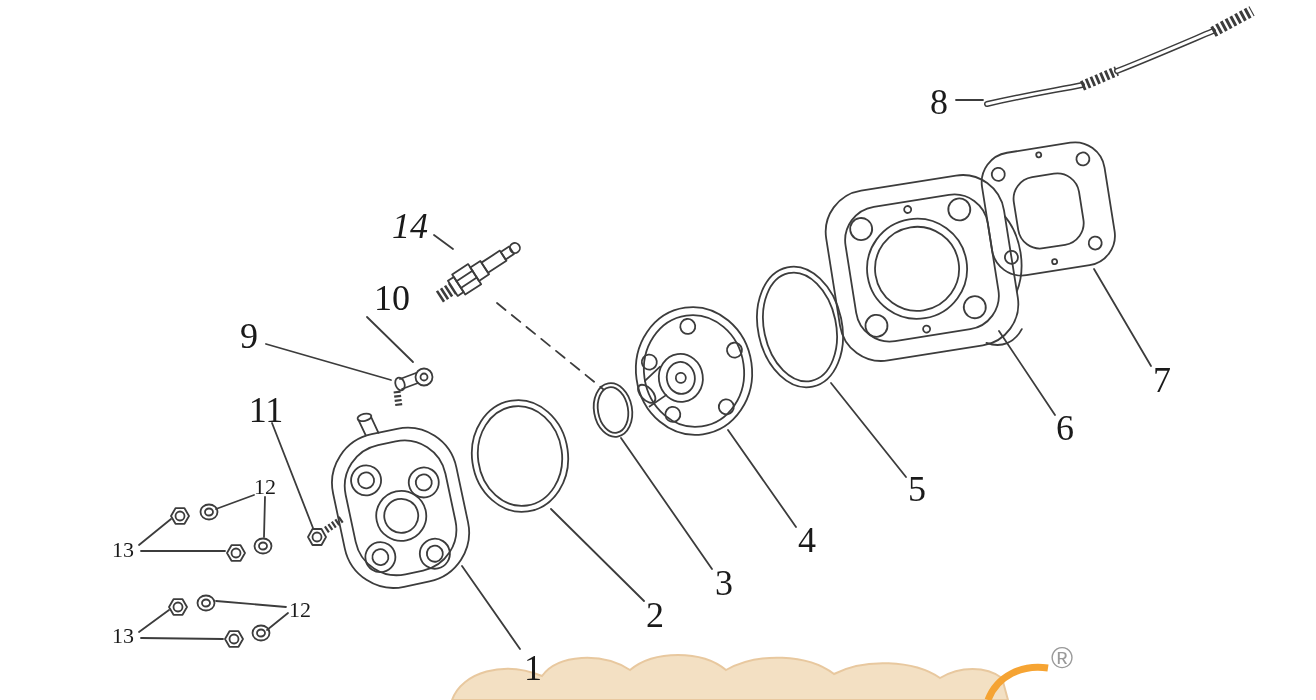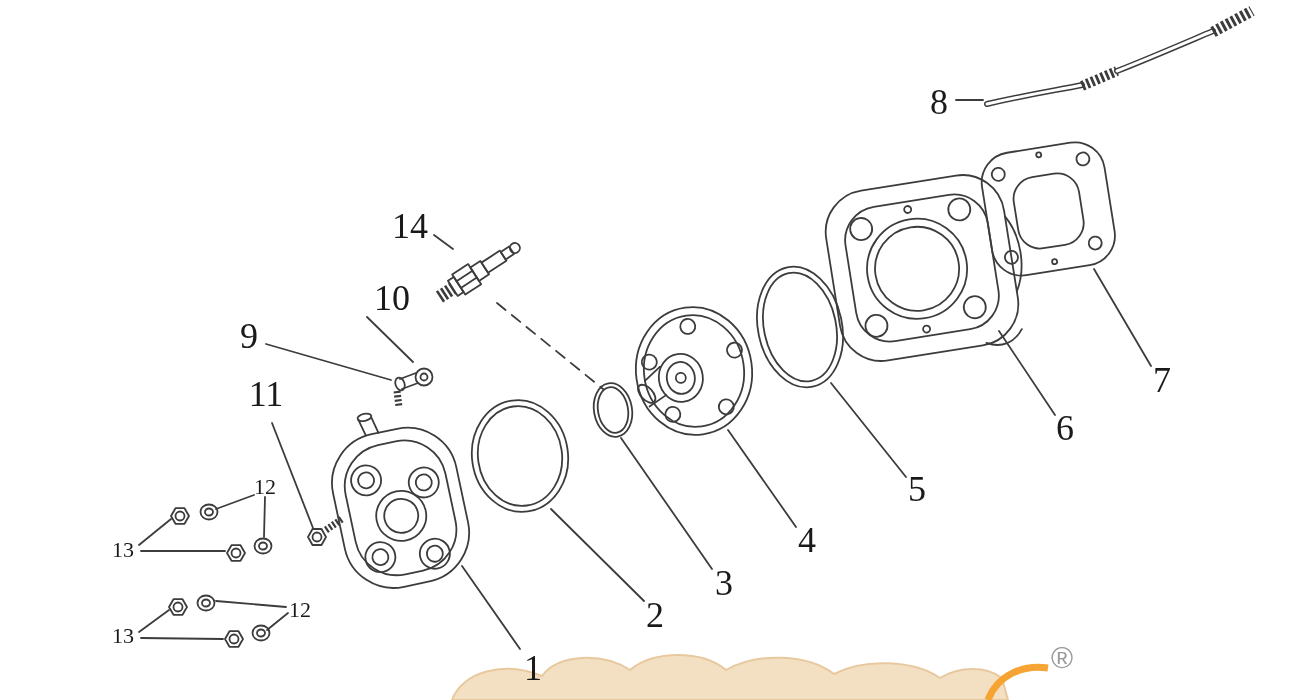--- a/index.html
+++ b/index.html
@@ -223,21 +223,21 @@
   <div class="part-label" style="left:533px; top:668px;">1</div>
   <div class="part-label" style="left:655px; top:615px;">2</div>
   <div class="part-label" style="left:724px; top:583px;">3</div>
   <div class="part-label" style="left:807px; top:540px;">4</div>
   <div class="part-label" style="left:917px; top:489px;">5</div>
   <div class="part-label" style="left:1065px; top:428px;">6</div>
   <div class="part-label" style="left:1162px; top:380px;">7</div>
   <div class="part-label" style="left:939px; top:102px;">8</div>
   <div class="part-label" style="left:249px; top:336px;">9</div>
   <div class="part-label" style="left:352px; top:298px;margin-left:40px;">10</div>
-  <div class="part-label" style="left:266px; top:394px;">11</div>
-  <div class="part-label" style="left:410px; top:226px;">14</div>
+  <div class="part-label" style="left:266px; top:410px;">11</div>
+  <div class="part-label" style="left:410px; top:226px;font-style:italic;">14</div>
   <div class="part-label small" style="left:265px; top:487px;">12</div>
   <div class="part-label small" style="left:123px; top:550px;">13</div>
   <div class="part-label small" style="left:300px; top:610px;">12</div>
   <div class="part-label small" style="left:123px; top:636px;">13</div>
 
   <div class="reg-mark">®</div>
 </div>
 
 </body></html>

